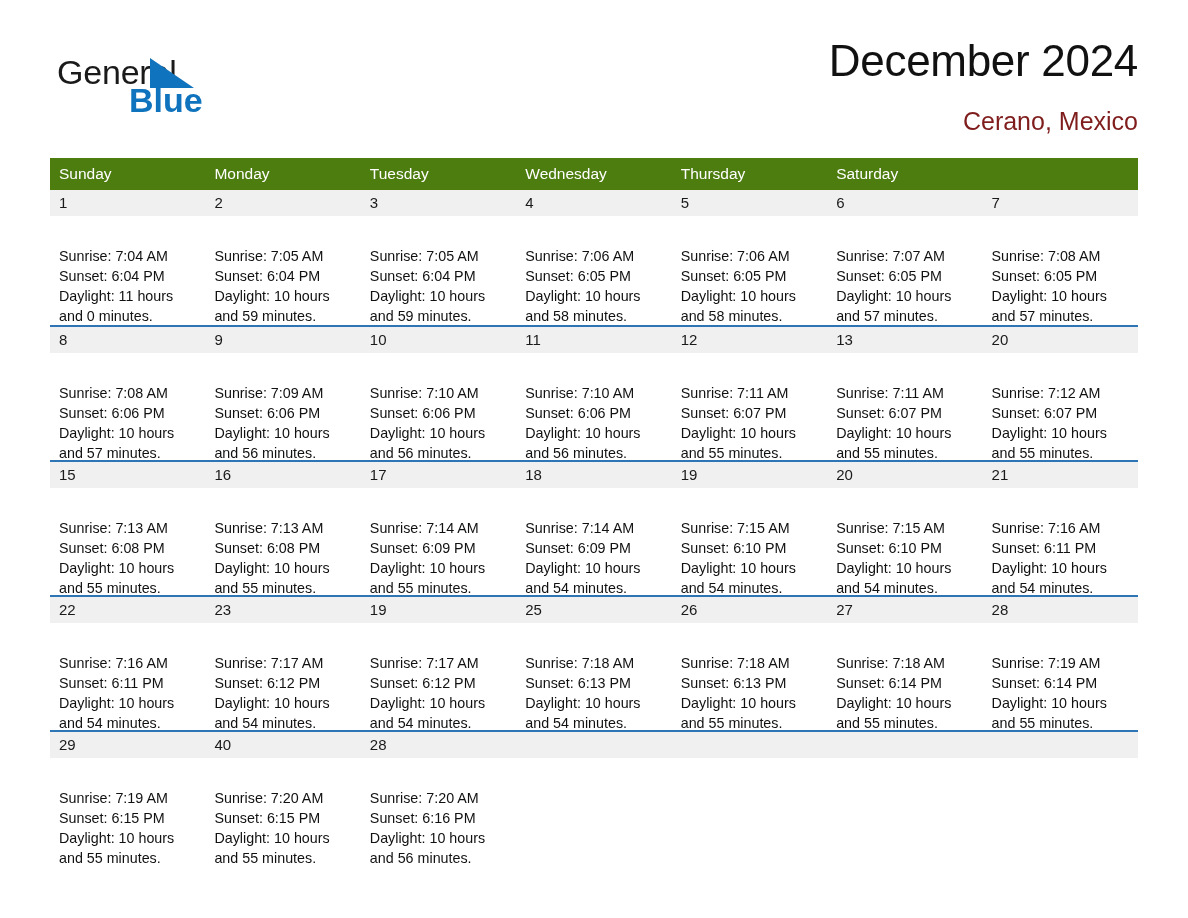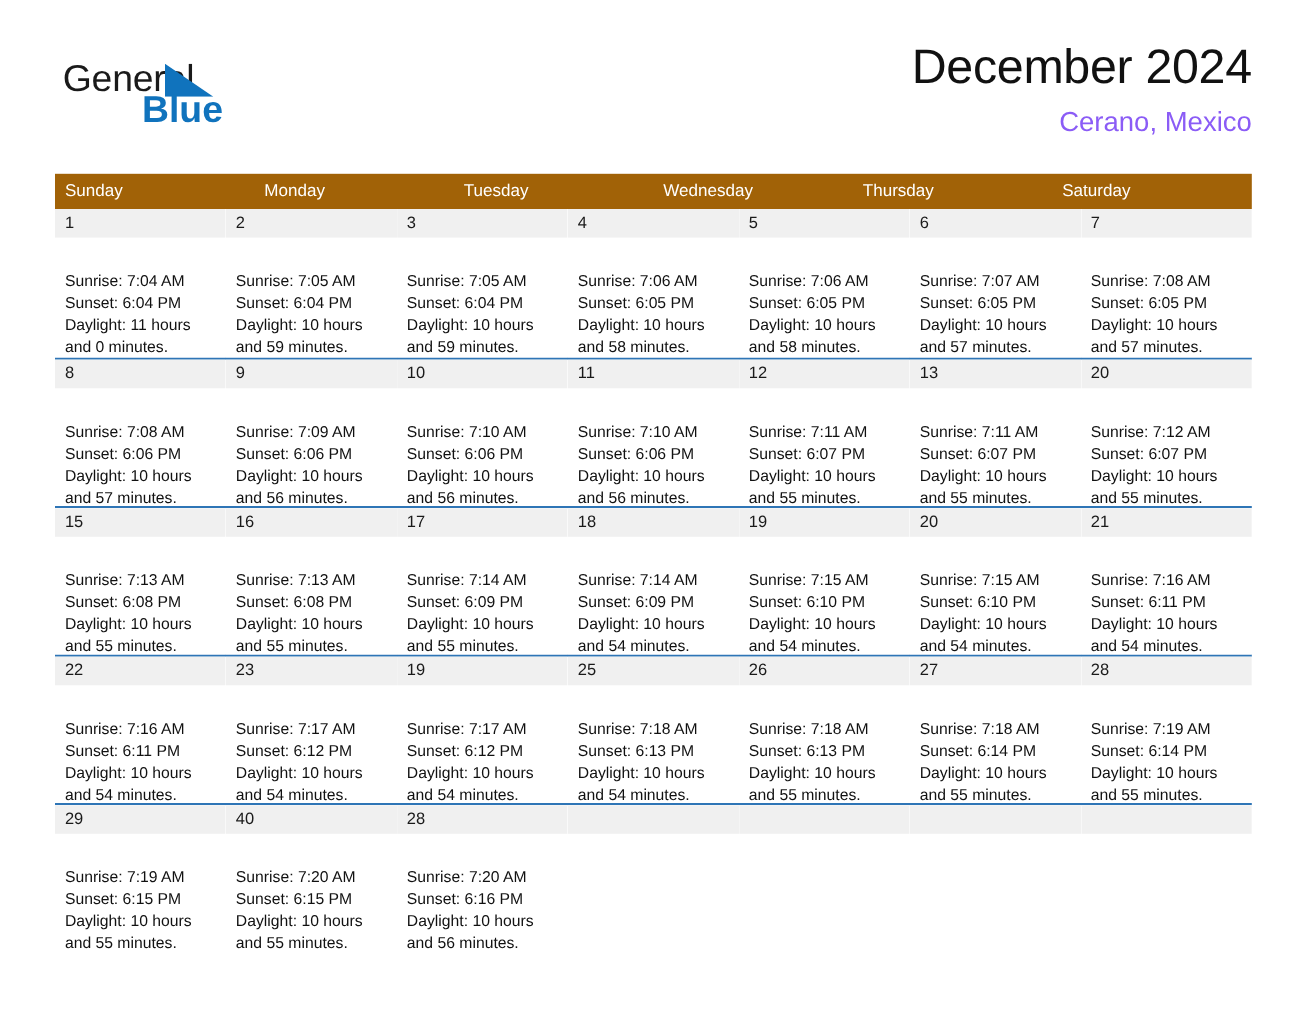--- a/index.html
+++ b/index.html
@@ -64,37 +64,37 @@
   }
   .month-title {
     font-size: 44px;
     color: #111111;
     font-weight: 400;
     line-height: 54px;
     letter-spacing: -0.3px;
   }
   .location {
     font-size: 25px;
-    color: #8b5cf6;
+    color: #7f1d1d;
     font-weight: 400;
     line-height: 34px;
-    margin-top: 6px;
+    margin-top: 16px;
   }
 
   
   .calendar {
     position: absolute;
     left: 50px;
     top: 158px;
     width: 1088px;
   }
   .cal-head {
     display: grid;
-    grid-template-columns: repeat(6, 1fr);
-    background: #a16207;
+    grid-template-columns: repeat(7, 1fr);
+    background: #4d7c0f;
     height: 32px;
   }
   .cal-head .dow {
     color: #ffffff;
     font-size: 15.5px;
     line-height: 32px;
     padding-left: 9px;
     font-weight: 400;
     white-space: nowrap;
   }

